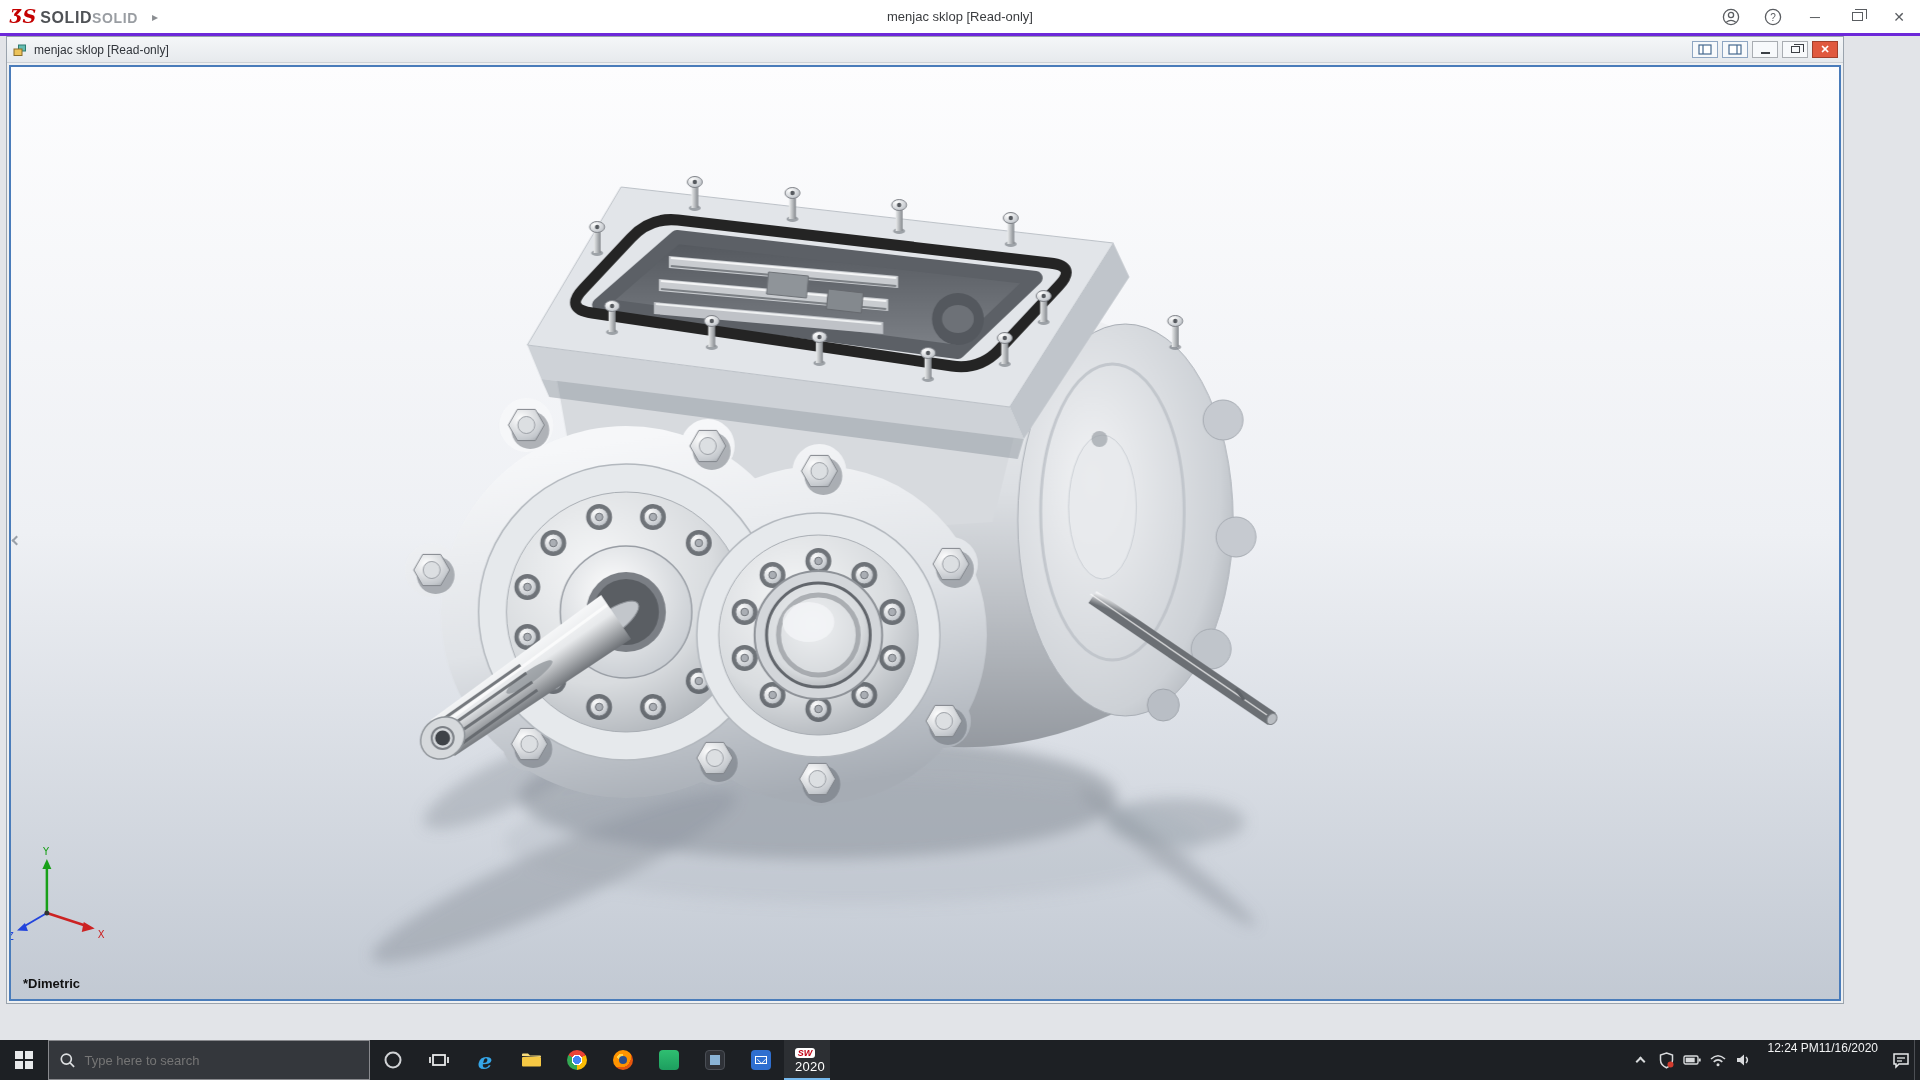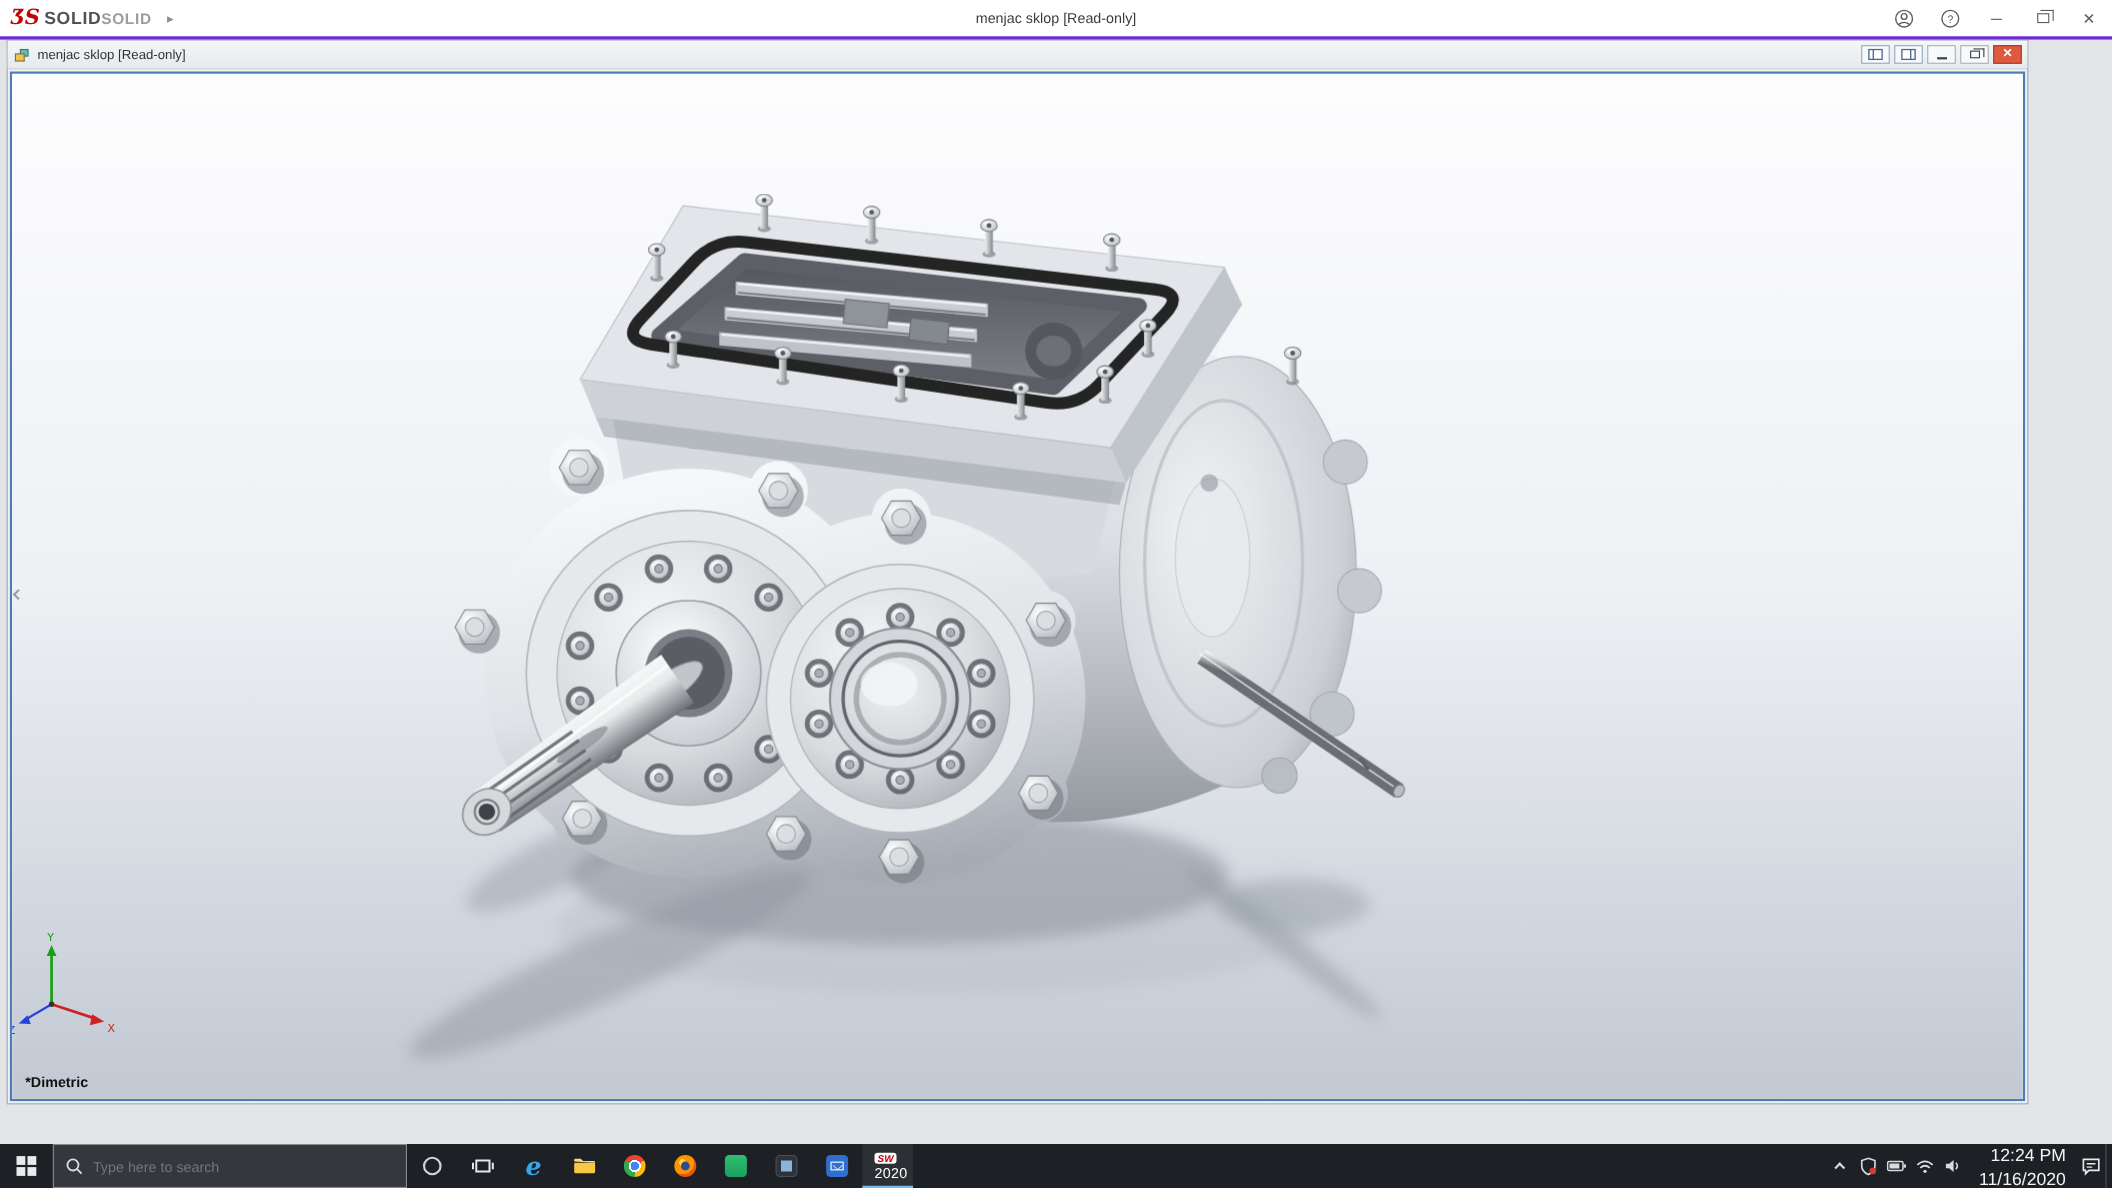--- a/index.html
+++ b/index.html
@@ -70,21 +70,21 @@
   .mail-app span{width:12px;height:8px;border:1.3px solid #fff;position:relative;display:block}
   .mail-app span:after{content:"";position:absolute;left:0;top:-1px;width:8px;height:8px;border-right:1.3px solid #fff;border-bottom:1.3px solid #fff;transform:rotate(45deg) scale(.7);left:1px;top:-2px}
   .sw-app{width:24px;height:24px;display:flex;flex-direction:column;}
   .sw-top{width:20px;height:15px;background:#fff;border-radius:3px;color:#c00013;font-size:9px;font-weight:bold;
     display:flex;align-items:center;justify-content:center;font-style:italic}
   .sw-badge{font-size:13px;color:#fff;line-height:1.2;margin-top:1px;letter-spacing:.3px}
   .edge-e{color:#35a6e8;font-size:23px;font-weight:bold;font-style:italic;line-height:1;font-family:"DejaVu Serif",serif}
   .tray{margin-left:auto;display:flex;align-items:stretch}
   .tray-icon{width:26px;display:flex;align-items:center;justify-content:center;cursor:pointer}
   .chev-up{width:7px;height:7px;border-top:2px solid #d8dadc;border-right:2px solid #d8dadc;transform:rotate(-45deg);margin-top:3px}
-  .clock{display:flex;flex-direction:column;justify-content:space-between;text-align:right;font-size:16px;
+  .clock{display:flex;flex-direction:row;justify-content:flex-end;text-align:right;font-size:12px;
     line-height:1.35;padding:0 10px;color:#f2f3f4;cursor:default}
   .show-desktop{width:6px;border-left:1px solid #4c4f54}
 </style>
 </head>
 <body>
 
 <header class="titlebar">
   <div class="brand">
     <span class="brand-glyph">ƷS</span>
     <span class="brand-solid">SOLID</span>

